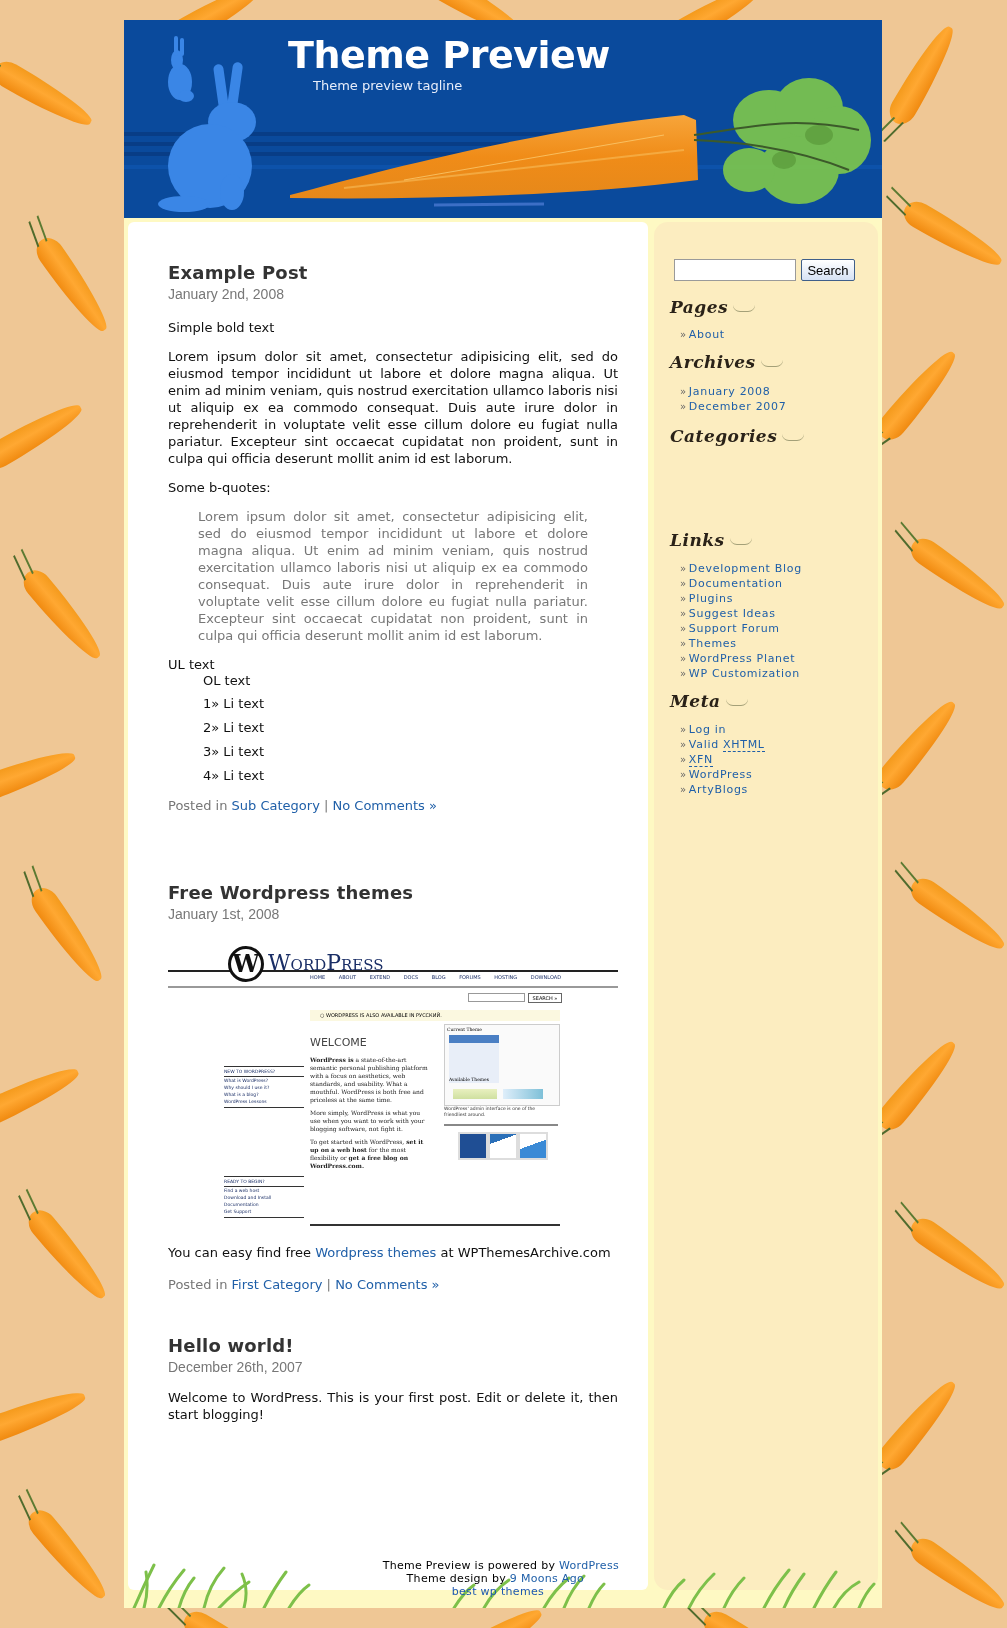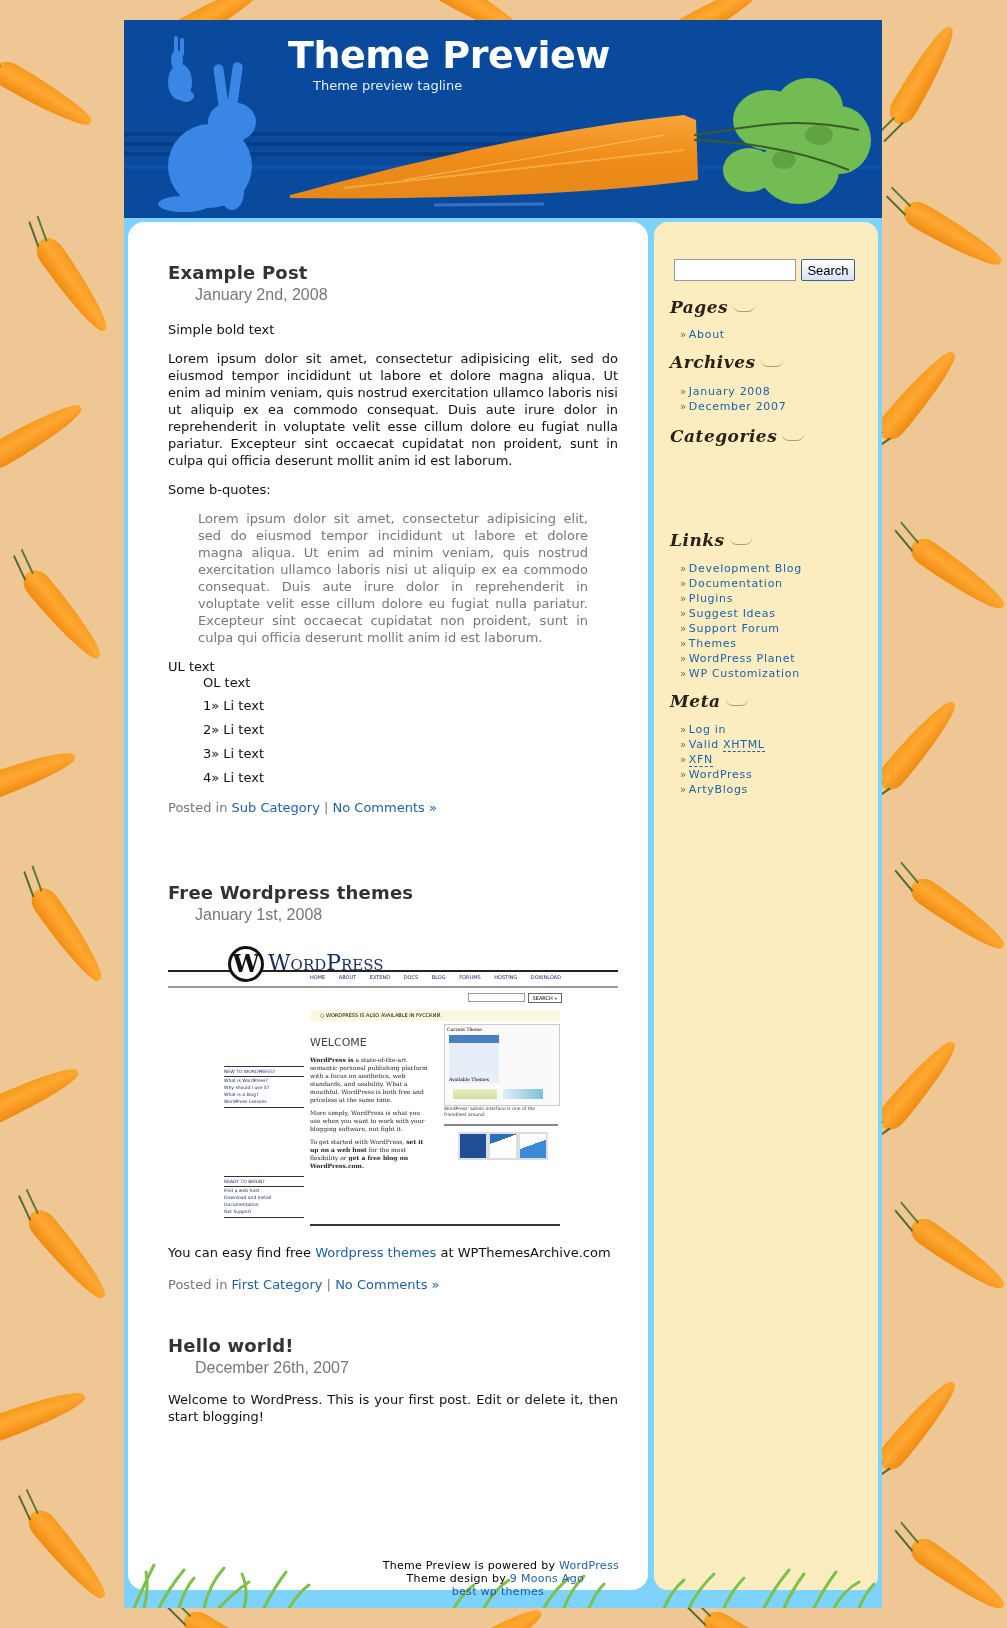--- a/index.html
+++ b/index.html
@@ -8,34 +8,34 @@
     background:#efc795;
     font-family:"DejaVu Sans", "Liberation Sans", sans-serif;
   }
   
   .carrot-bg { position:absolute; left:0; top:0; width:1007px; height:1628px; overflow:hidden; }
   .carrot { position:absolute; width:26px; height:110px; border-radius:50% 50% 45% 45% / 15% 15% 85% 85%;
     background:linear-gradient(90deg,#f08a10,#ffa832 55%,#f49a1c); }
   .carrot::after { content:""; position:absolute; left:9px; top:-22px; width:8px; height:26px;
     border-left:2px solid #4f6b2d; border-right:2px solid #5b7a32; transform:skewX(-15deg); }
 
-  #wrap { position:absolute; left:124px; top:20px; width:758px; height:1588px; background:#7dd3fc; }
+  #wrap { position:absolute; left:124px; top:20px; width:758px; height:1588px; background:#fef9c3; }
   #header { position:absolute; left:0; top:0; width:758px; height:198px; background:#0a4a9c; overflow:hidden; }
   .stripe { position:absolute; left:0; height:4px; background:#083d86; }
   .bunny-big { position:absolute; }
   .site-title { position:absolute; left:164px; top:13px; color:#fff; font-size:38px; font-weight:bold; letter-spacing:-0.5px;
     font-family:"DejaVu Sans", sans-serif; }
   .site-tagline { position:absolute; left:189px; top:58px; color:#e8eefb; font-size:13px; }
 
-  #content { position:absolute; left:4px; top:202px; width:520px; height:1368px; background:#fff; border-radius:16px; }
+  #content { position:absolute; left:4px; top:202px; width:520px; height:1368px; background:#fff; border-radius:6px; }
   #sidebar { position:absolute; left:530px; top:202px; width:224px; height:1368px; background:#fcedc0; border-radius:14px; }
 
   .post { position:absolute; left:40px; width:450px; }
   .post-title { font-size:18px; font-weight:bold; color:#333; margin:0; letter-spacing:0.2px; }
-  .post-date { font-size:16px; color:#777; margin-top:3px; font-family:"Liberation Sans", sans-serif;margin-left:27px; }
+  .post-date { font-size:14px; color:#777; margin-top:3px; font-family:"Liberation Sans", sans-serif; }
   .p { font-size:13px; color:#111; line-height:17px; text-align:justify; margin:0; }
   .bold { font-weight:normal; }
   .quote { font-size:13px; color:#777; line-height:17px; text-align:justify; margin:0 30px 0 30px; }
   .meta { font-size:13px; color:#777; line-height:14px; }
   a, .link { color:#1f5fa8; text-decoration:none; }
   .li { font-size:13px; color:#111; }
 
   .wp-shot { position:absolute; left:0; top:40px; width:450px; height:286px; background:#fff; }
 
   #searchform { position:absolute; left:20px; top:37px; }

